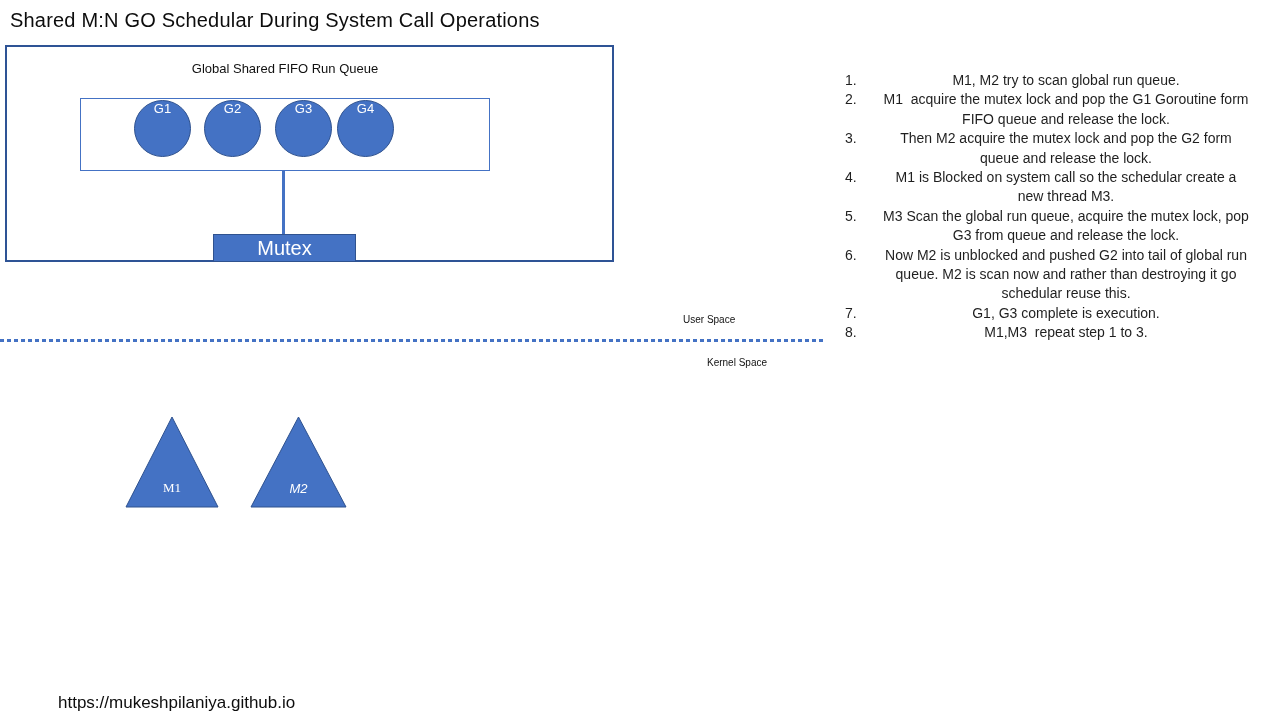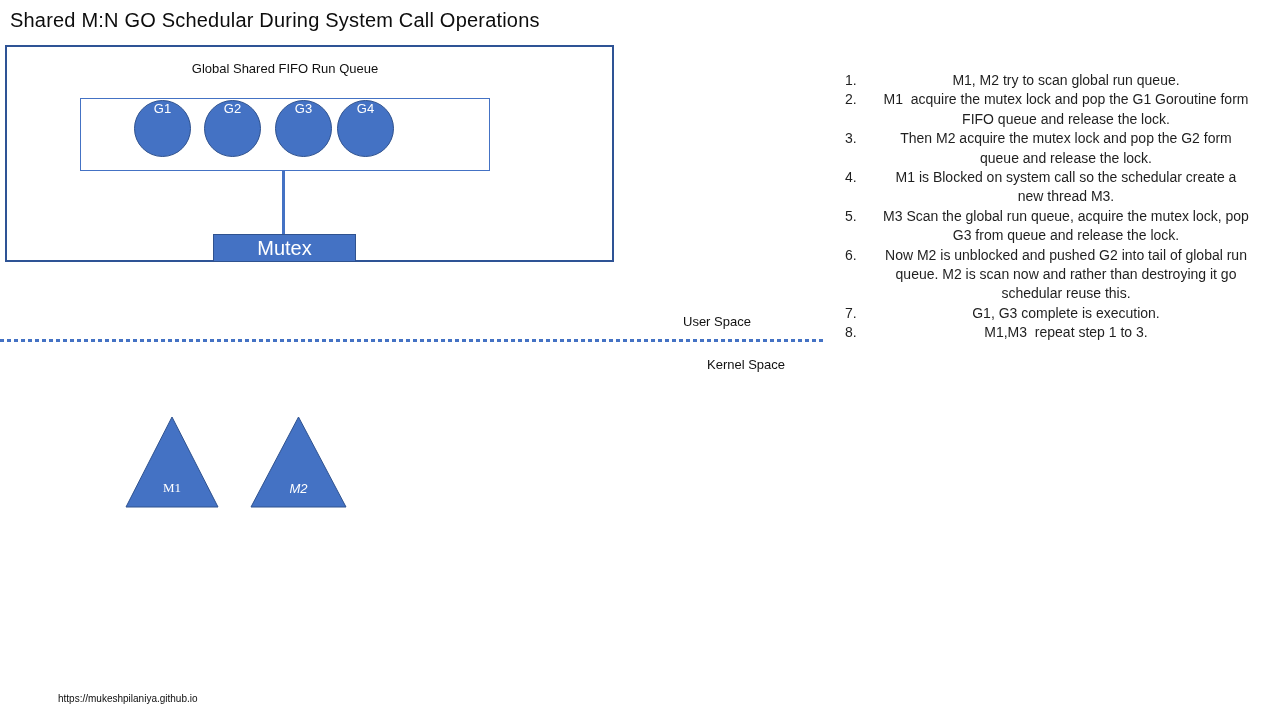--- a/index.html
+++ b/index.html
@@ -31,36 +31,36 @@
   .mutex-box { left:213px; top:234px; width:143px; height:28px;
                background:var(--accent,#4472C4);
                border:1px solid var(--accent_dark,#2F528F);
                color:#fff; font-size:20px; z-index:3;
                display:flex; align-items:center; justify-content:center; }
 
   .divider { left:0; top:339px; width:823px; height:3px;
              background:repeating-linear-gradient(to right,
                var(--accent,#4472C4) 0 4px, transparent 4px 7px); }
 
-  .space-label { font-size:13px; color:#111; }
+  .space-label { font-size:10px; color:#111; }
   .user-space   { left:683px; top:314px; }
   .kernel-space { left:683px; top:357px;margin-left:24px; }
 
   .triangle { position:absolute; }
   .triangle svg { display:block; width:100%; height:100%; }
   .tri-shape { fill:var(--accent,#4472C4); stroke:var(--accent_dark,#2F528F); stroke-width:1; }
   .tri-label { position:absolute; left:0; bottom:12px; width:100%;
                text-align:center; color:#fff; font-size:13px; }
 
   .steps { left:845px; top:71px; width:404px; font-size:14px;
            line-height:19.4px; color:#1f1f1f; }
   .step  { display:grid; grid-template-columns:38px 1fr; }
   .step-text { white-space:pre-wrap;text-align:center; }
 
-  .footer-url { left:18px; top:693px; font-size:10px; color:#0d0d0d;padding-left:40px; }
+  .footer-url { left:18px; top:693px; font-size:17px; color:#0d0d0d;padding-left:40px; }
 </style>
 </head>
 <body>
 
 <div class="abs page-title">Shared M:N GO Schedular During System Call Operations</div>
 
 <div class="abs outer-box"></div>
 <div class="abs queue-label">Global Shared FIFO Run Queue</div>
 <div class="abs fifo-box"></div>
 

